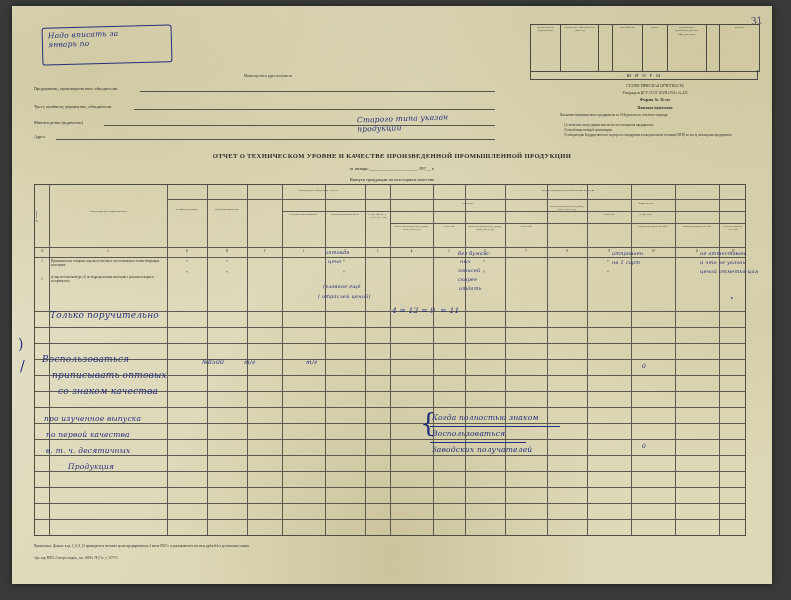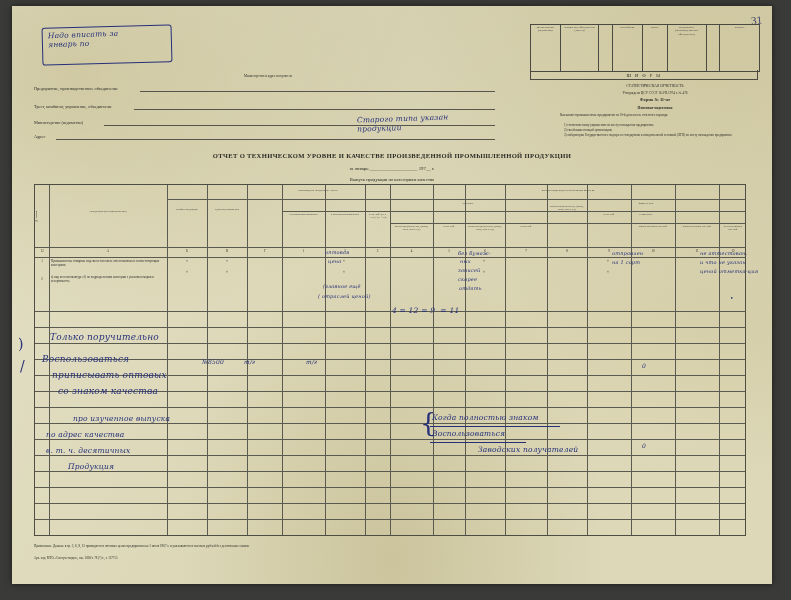--- a/index.html
+++ b/index.html
@@ -402,34 +402,34 @@
 
     <div class="hand tiny2" style="left:600px; top:244px;">отправлен</div>
     <div class="hand tiny2" style="left:600px; top:253px;">на 1 сорт</div>
 
     <div class="hand tiny2" style="left:688px; top:244px;">не аттестован.</div>
     <div class="hand tiny2" style="left:688px; top:253px;">и что не указан</div>
     <div class="hand tiny2" style="left:688px; top:262px;">ценой отметка-ция</div>
 
     <div class="hand mid" style="left:380px; top:300px;">4 = 12 = 9  = 11</div>
 
-    <div class="hand big" style="left:38px; top:326px;text-align:right;">Только поручительно</div>
+    <div class="hand big" style="left:38px; top:304px;text-align:right;">Только поручительно</div>
     <div class="hand big" style="left:30px; top:348px;">Воспользоваться</div>
     <div class="hand big" style="left:40px; top:364px;">приписывать оптовых</div>
     <div class="hand big" style="left:46px; top:380px;">со знаком качества</div>
 
-    <div class="hand mid" style="left:32px; top:408px;margin-left:29px;">про изученное выпуска</div>
-    <div class="hand mid" style="left:34px; top:424px;">по адрес качества</div>
+    <div class="hand mid" style="left:32px; top:408px;">про изученное выпуска</div>
+    <div class="hand mid" style="left:34px; top:424px;">по первой качества</div>
     <div class="hand mid" style="left:34px; top:440px;">в. т. ч. десятичных</div>
     <div class="hand mid" style="left:56px; top:456px;">Продукция</div>
 
     <div class="brace" style="left:408px; top:404px;">{</div>
     <div class="hand mid" style="left:420px; top:407px;">Когда полностью знаком</div>
     <div class="hand mid" style="left:420px; top:423px;">Воспользоваться</div>
-    <div class="hand mid" style="left:420px; top:439px;margin-left:46px;">Заводских получателей</div>
+    <div class="hand mid" style="left:420px; top:439px;">Заводских получателей</div>
 
     <div class="left-marks" style="left:6px; top:330px;">)</div>
     <div class="left-marks" style="left:8px; top:352px;">/</div>
 
     <div class="hand small" style="left:190px; top:352px;">№8500</div>
     <div class="hand small" style="left:232px; top:352px;">т/г</div>
     <div class="hand small" style="left:294px; top:352px;">т/г</div>
     <div class="hand small" style="left:630px; top:356px;">0</div>
     <div class="hand small" style="left:630px; top:436px;">0</div>
     <div class="hand small" style="left:718px; top:288px;">•</div>

